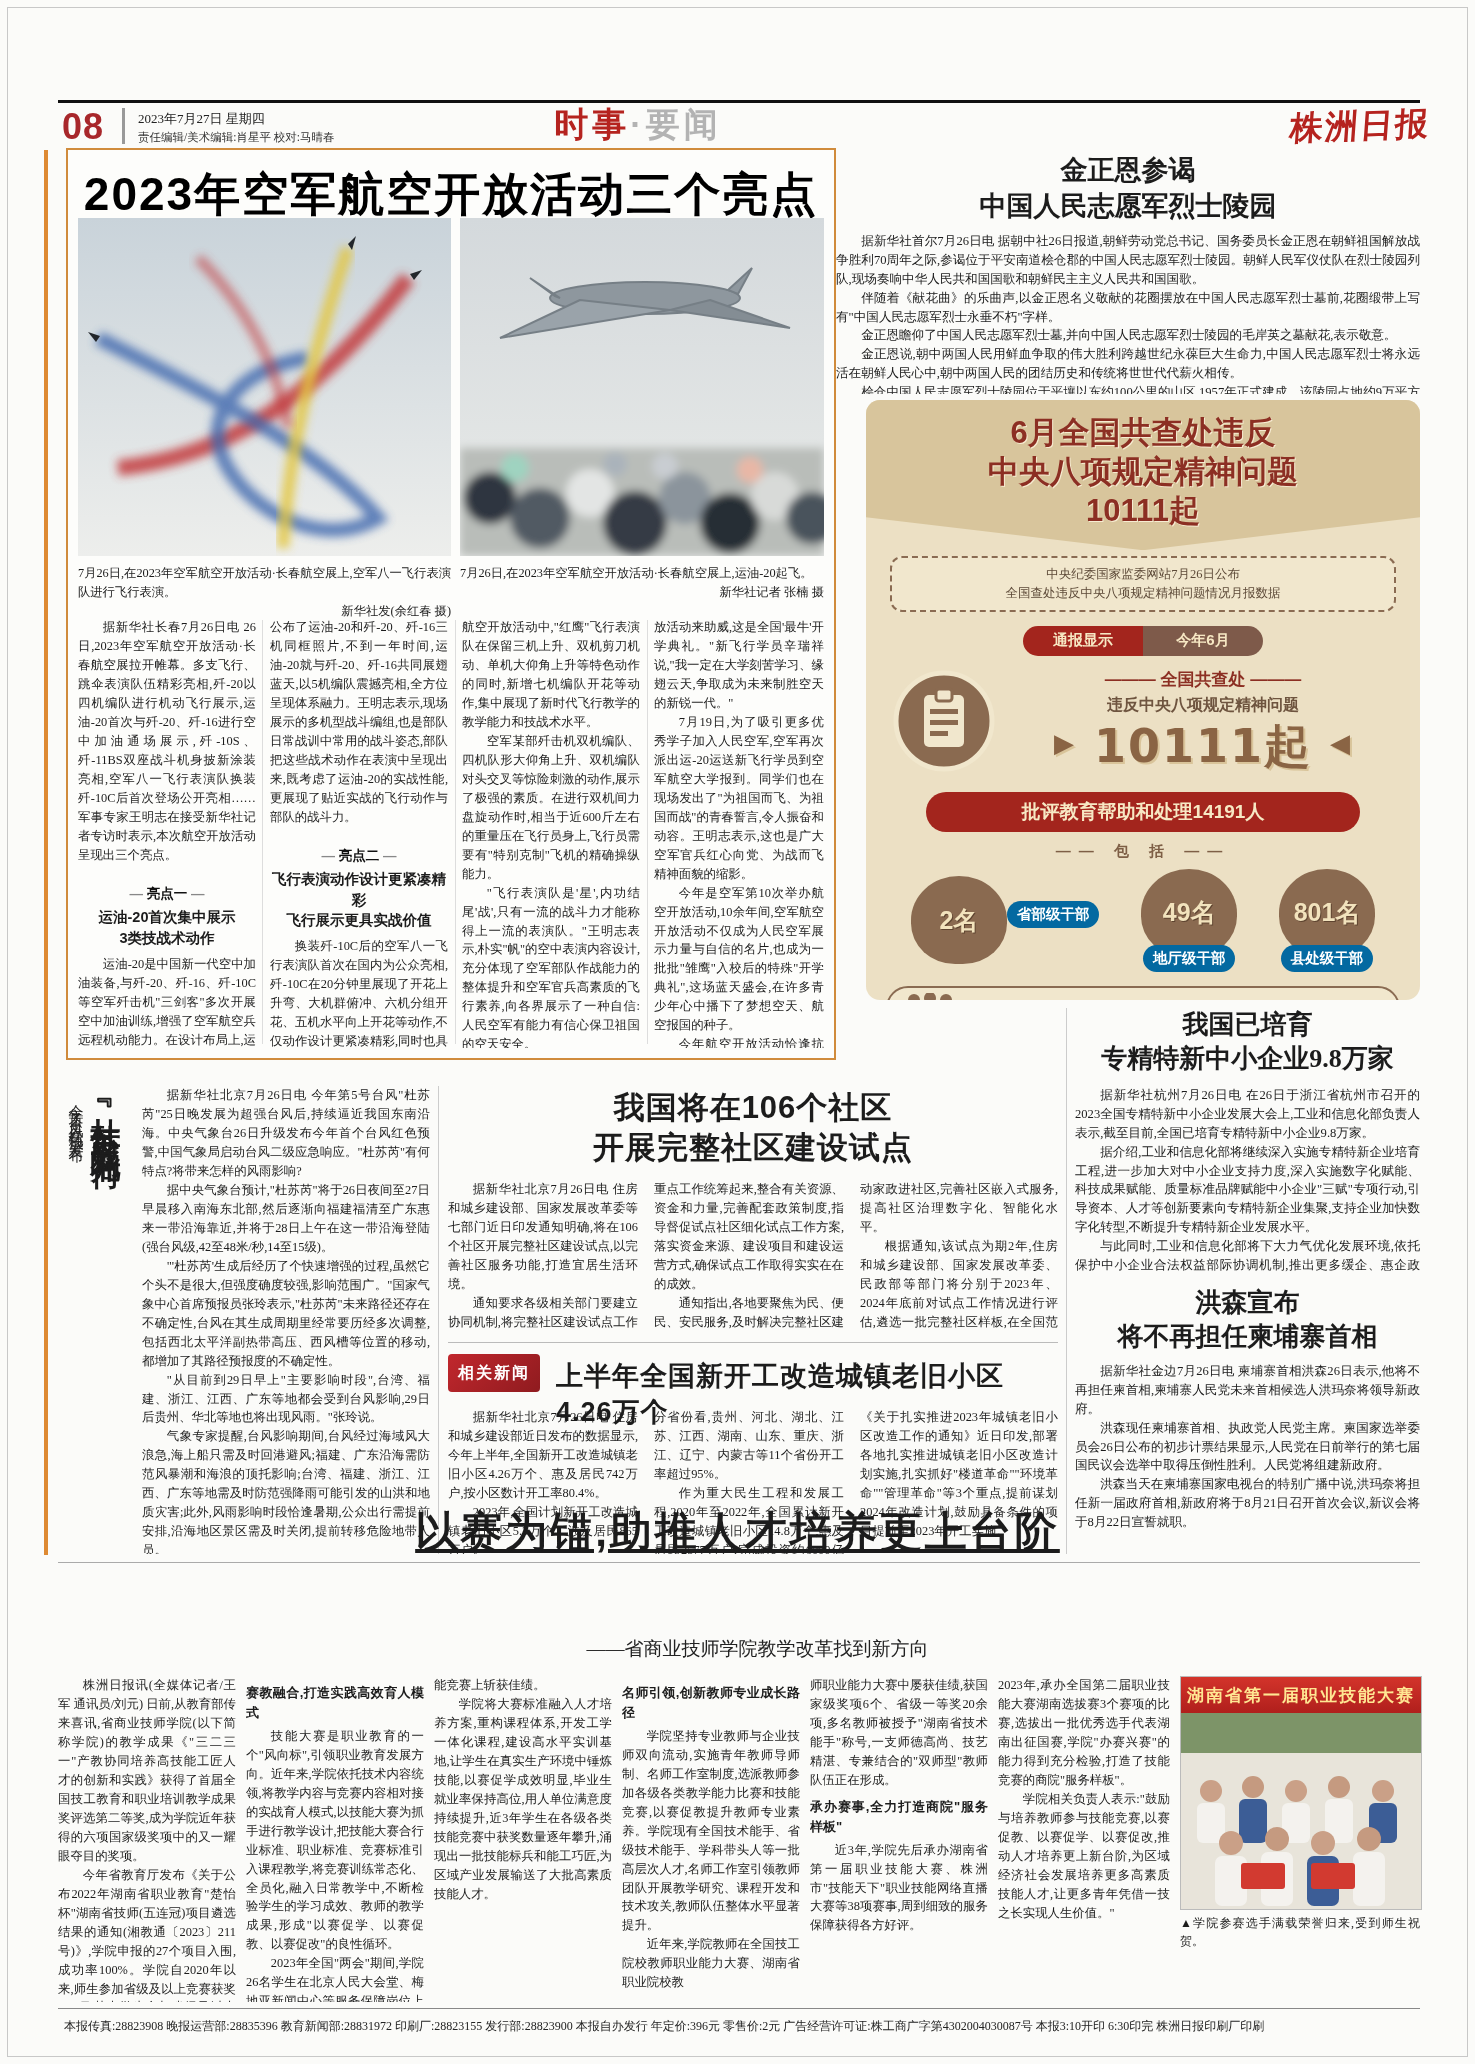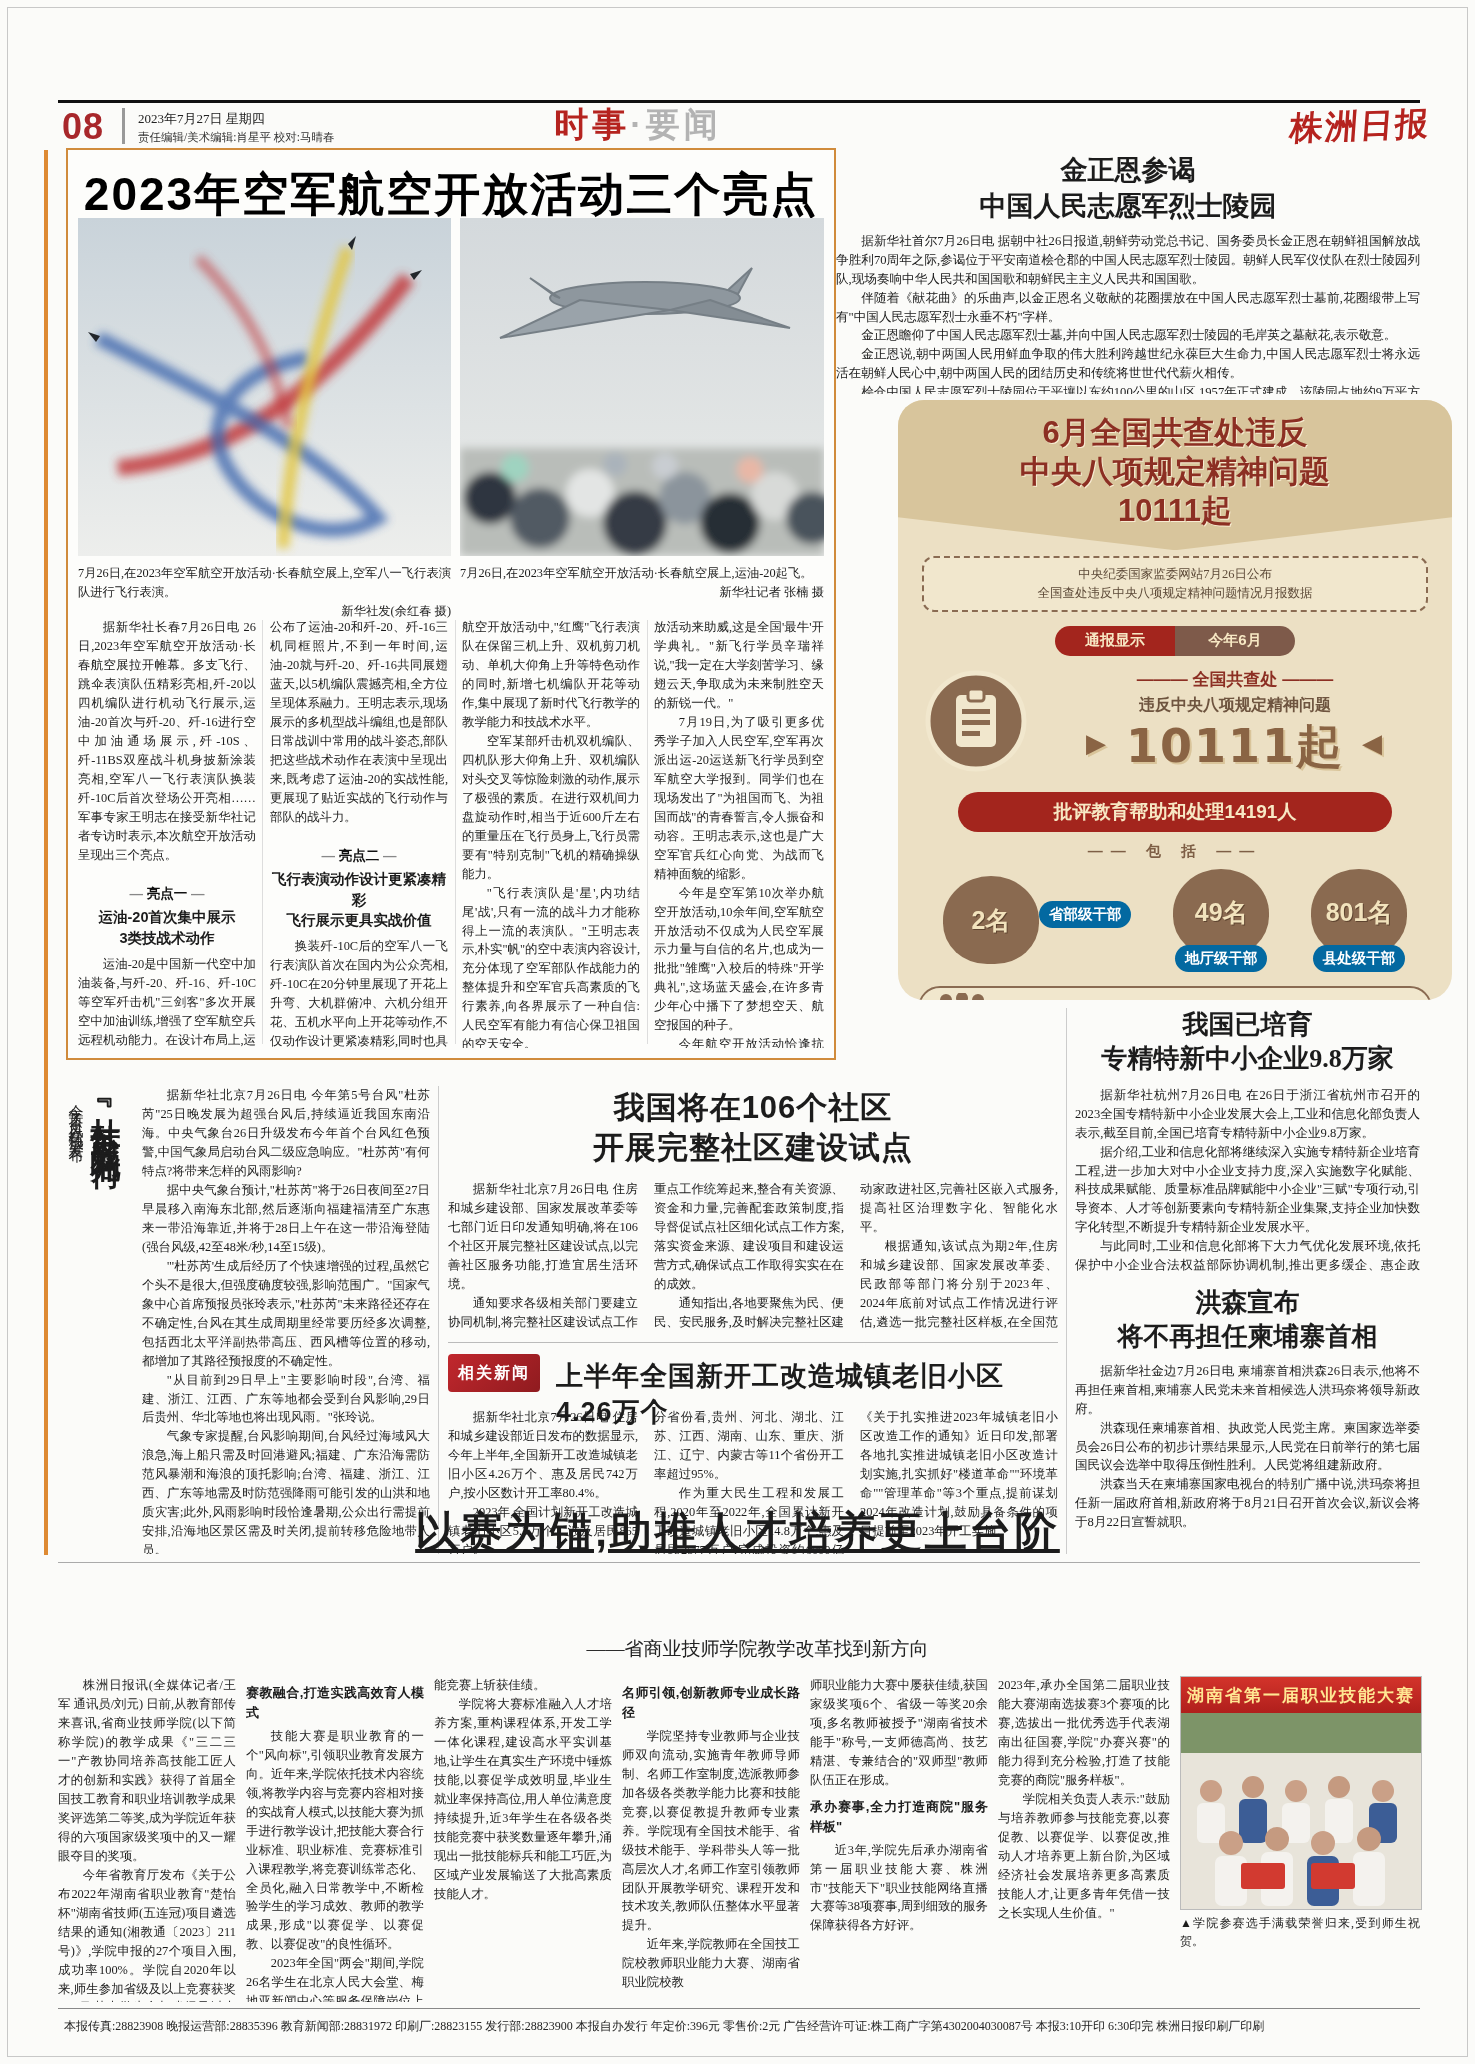--- a/index.html
+++ b/index.html
@@ -30,21 +30,21 @@
   .blk.label::after{content:" —";color:#888;}
   .blk.sub{font-family:"Liberation Sans",sans-serif;font-weight:bold;text-align:center;text-indent:0;white-space:pre-line;font-size:14.5px;line-height:1.4;margin:0 0 7px;}
   .blk.bhead{font-family:"Liberation Sans",sans-serif;font-weight:bold;text-indent:0;margin:7px 0 4px;font-size:13px;}
   
   .serif-head{font-weight:bold;text-align:center;white-space:pre-line;}
   .kim-head{font-size:27px;line-height:1.35;}
   .sme-head{font-size:26px;line-height:1.3;}
   .hs-head{font-size:26px;line-height:1.3;}
   .rc-body{font-size:12.6px;line-height:1.5;text-align:justify;overflow:hidden;}
   
-  .card{background:#ece0c4;border-radius:26px;overflow:hidden;margin-left:32px;}
+  .card{background:#ece0c4;border-radius:14px;overflow:hidden;}
   .card-top{background:#d8c59c;padding:14px 10px 20px;clip-path:polygon(0 0,100% 0,100% 78%,50% 100%,0 78%);}
   .card-title{font-family:"Liberation Sans",sans-serif;font-size:31px;font-weight:900;color:#8c2f23;text-align:center;line-height:1.25;white-space:pre-line;text-shadow:1px 1px 0 #f7ecd2;}
   .card-src{border:2px dashed #8a6b52;border-radius:12px;font-size:12.5px;color:#5d4a38;text-align:center;padding:7px 6px;line-height:1.5;white-space:pre-line;background:#f1e7cd;}
   .pill2{display:flex;width:240px;height:30px;border-radius:15px;overflow:hidden;font-family:"Liberation Sans",sans-serif;font-weight:bold;font-size:15px;}
   .pill2 .a{background:#a3251d;color:#f7e8c4;flex:1;display:flex;align-items:center;justify-content:center;}
   .pill2 .b{background:#7e5a4a;color:#f7e8c4;flex:1;display:flex;align-items:center;justify-content:center;}
   .stat-head{font-family:"Liberation Sans",sans-serif;font-weight:bold;color:#8c2f23;font-size:17px;text-align:center;}
   .stat-head::before{content:"———  ";color:#8c2f23;}
   .stat-head::after{content:"  ———";color:#8c2f23;}
   .stat-sub{font-family:"Liberation Sans",sans-serif;color:#6e543f;font-size:16px;font-weight:bold;text-align:center;margin-top:4px;}

